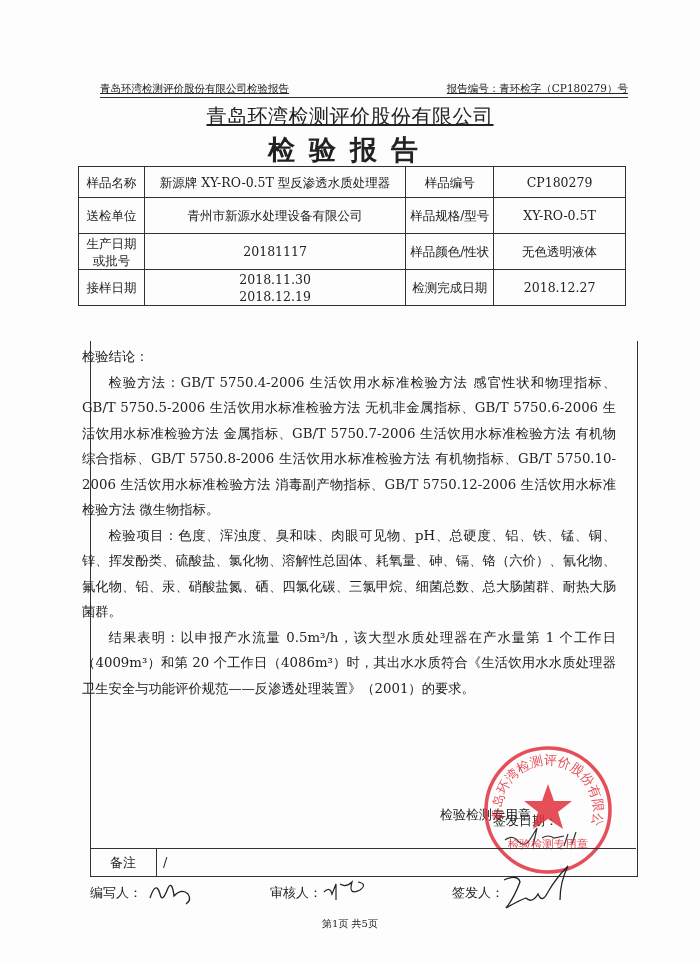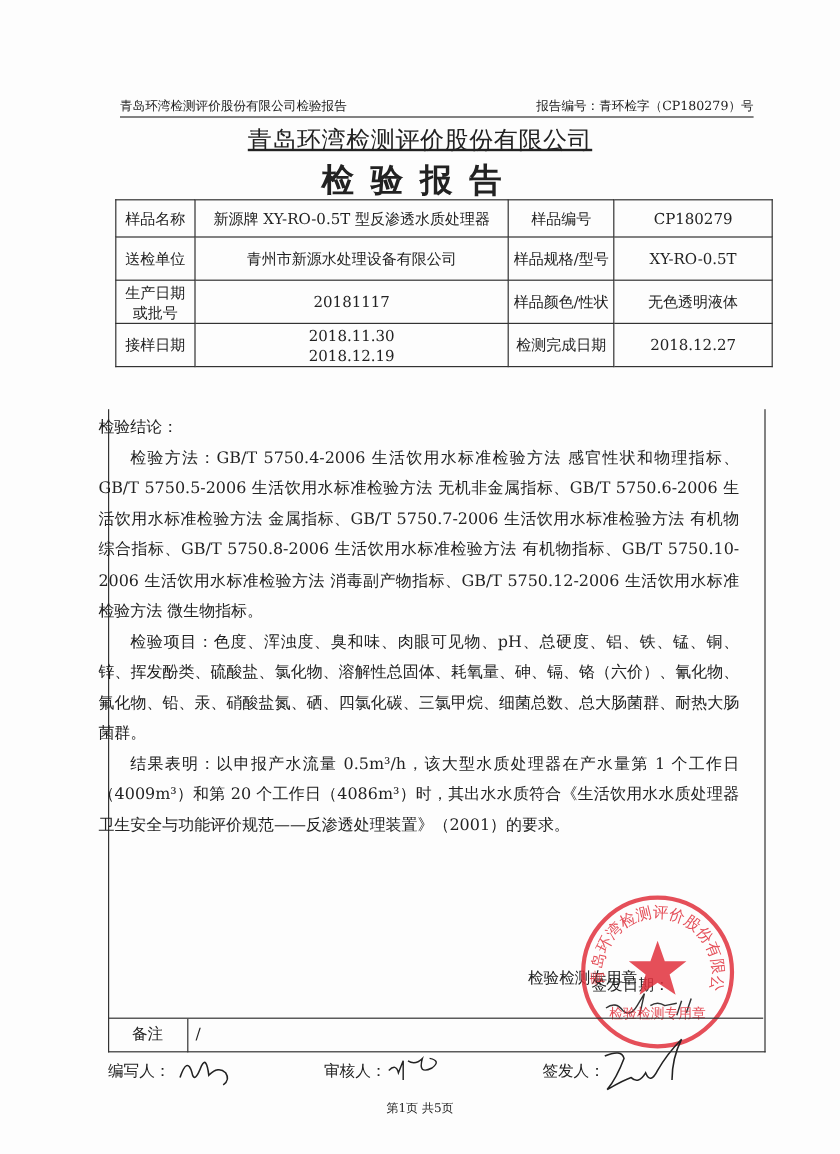--- a/index.html
+++ b/index.html
@@ -5,32 +5,32 @@
   html, body { margin: 0; padding: 0; }
   body {
     width: 700px; height: 962px; background: #fdfdfd; position: relative; overflow: hidden;
     font-family: "DejaVu Serif", "Liberation Serif", serif; color: #222;
   }
   .header {
     position: absolute; left: 100px; top: 80px; width: 528px; height: 16px;
     border-bottom: 1.5px solid #333; font-size: 10.5px; display: flex; justify-content: space-between;
     align-items: flex-end; padding-bottom: 1px;
   }
-  .header span { }
+  .header span { text-decoration: underline; }
   .company {
     position: absolute; top: 103px; left: 0; width: 700px; text-align: center;
     font-size: 20px; text-decoration: underline; letter-spacing: 0.5px;
   }
   .report-title {
     position: absolute; top: 132px; left: 0; width: 700px; text-align: center;
     font-size: 27px; font-weight: bold; letter-spacing: 14px;
     font-family: Liberation Mono, monospace;
   }
   table.info {
-    position: absolute; left: 96px; top: 166px; width: 548px; border-collapse: collapse;
+    position: absolute; left: 78px; top: 166px; width: 548px; border-collapse: collapse;
     font-size: 12.5px;
   }
   table.info td {
     border: 1.2px solid #333; text-align: center; vertical-align: middle; line-height: 17px; padding: 0 3px;
   }
   .frame {
     position: absolute; left: 90px; top: 341px; width: 546px; height: 535px;
     border: 1.2px solid #333; border-top: none;
   }
   .conclusion-body {

